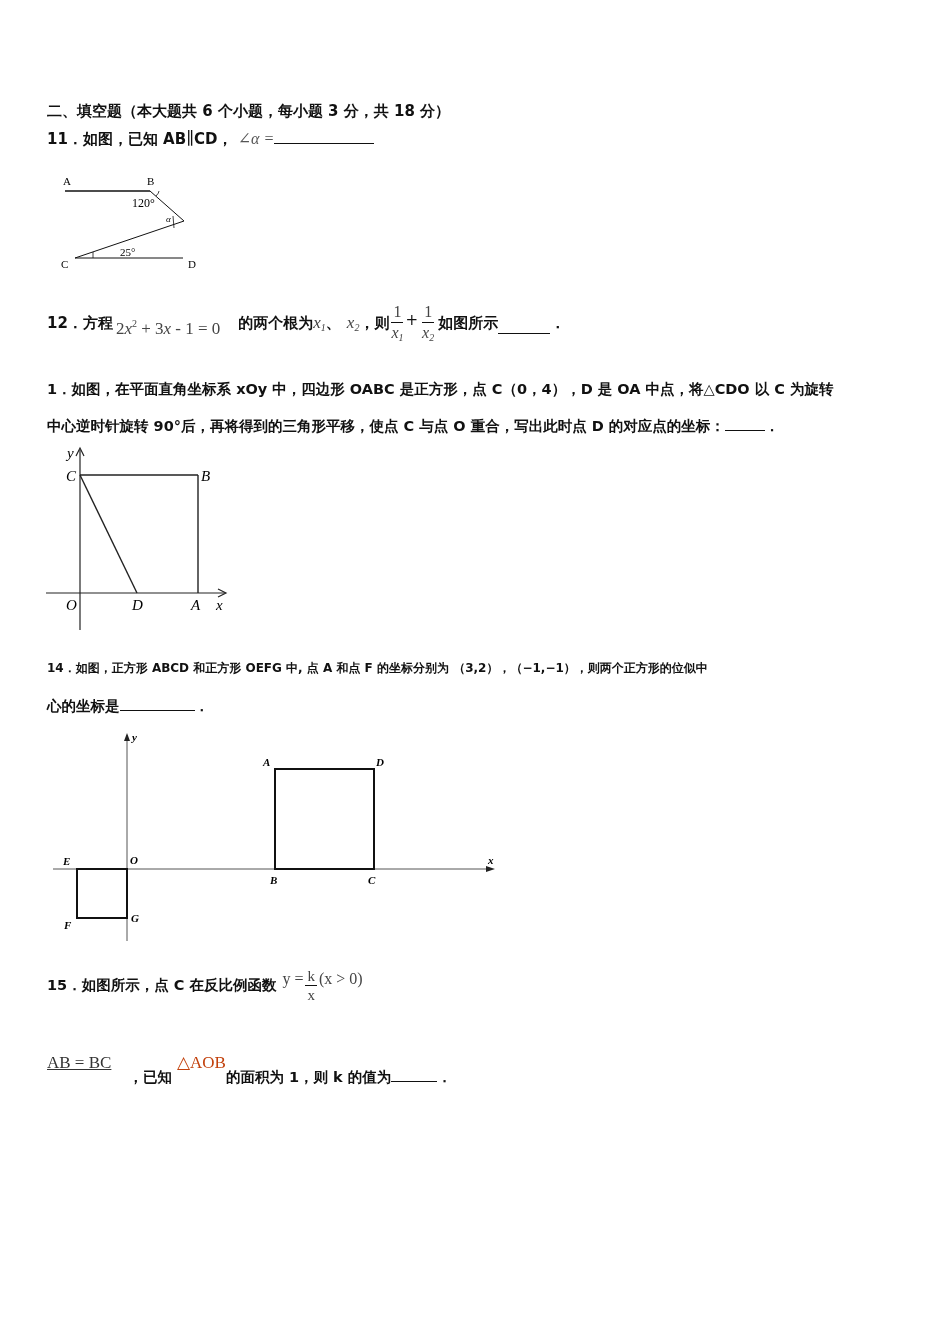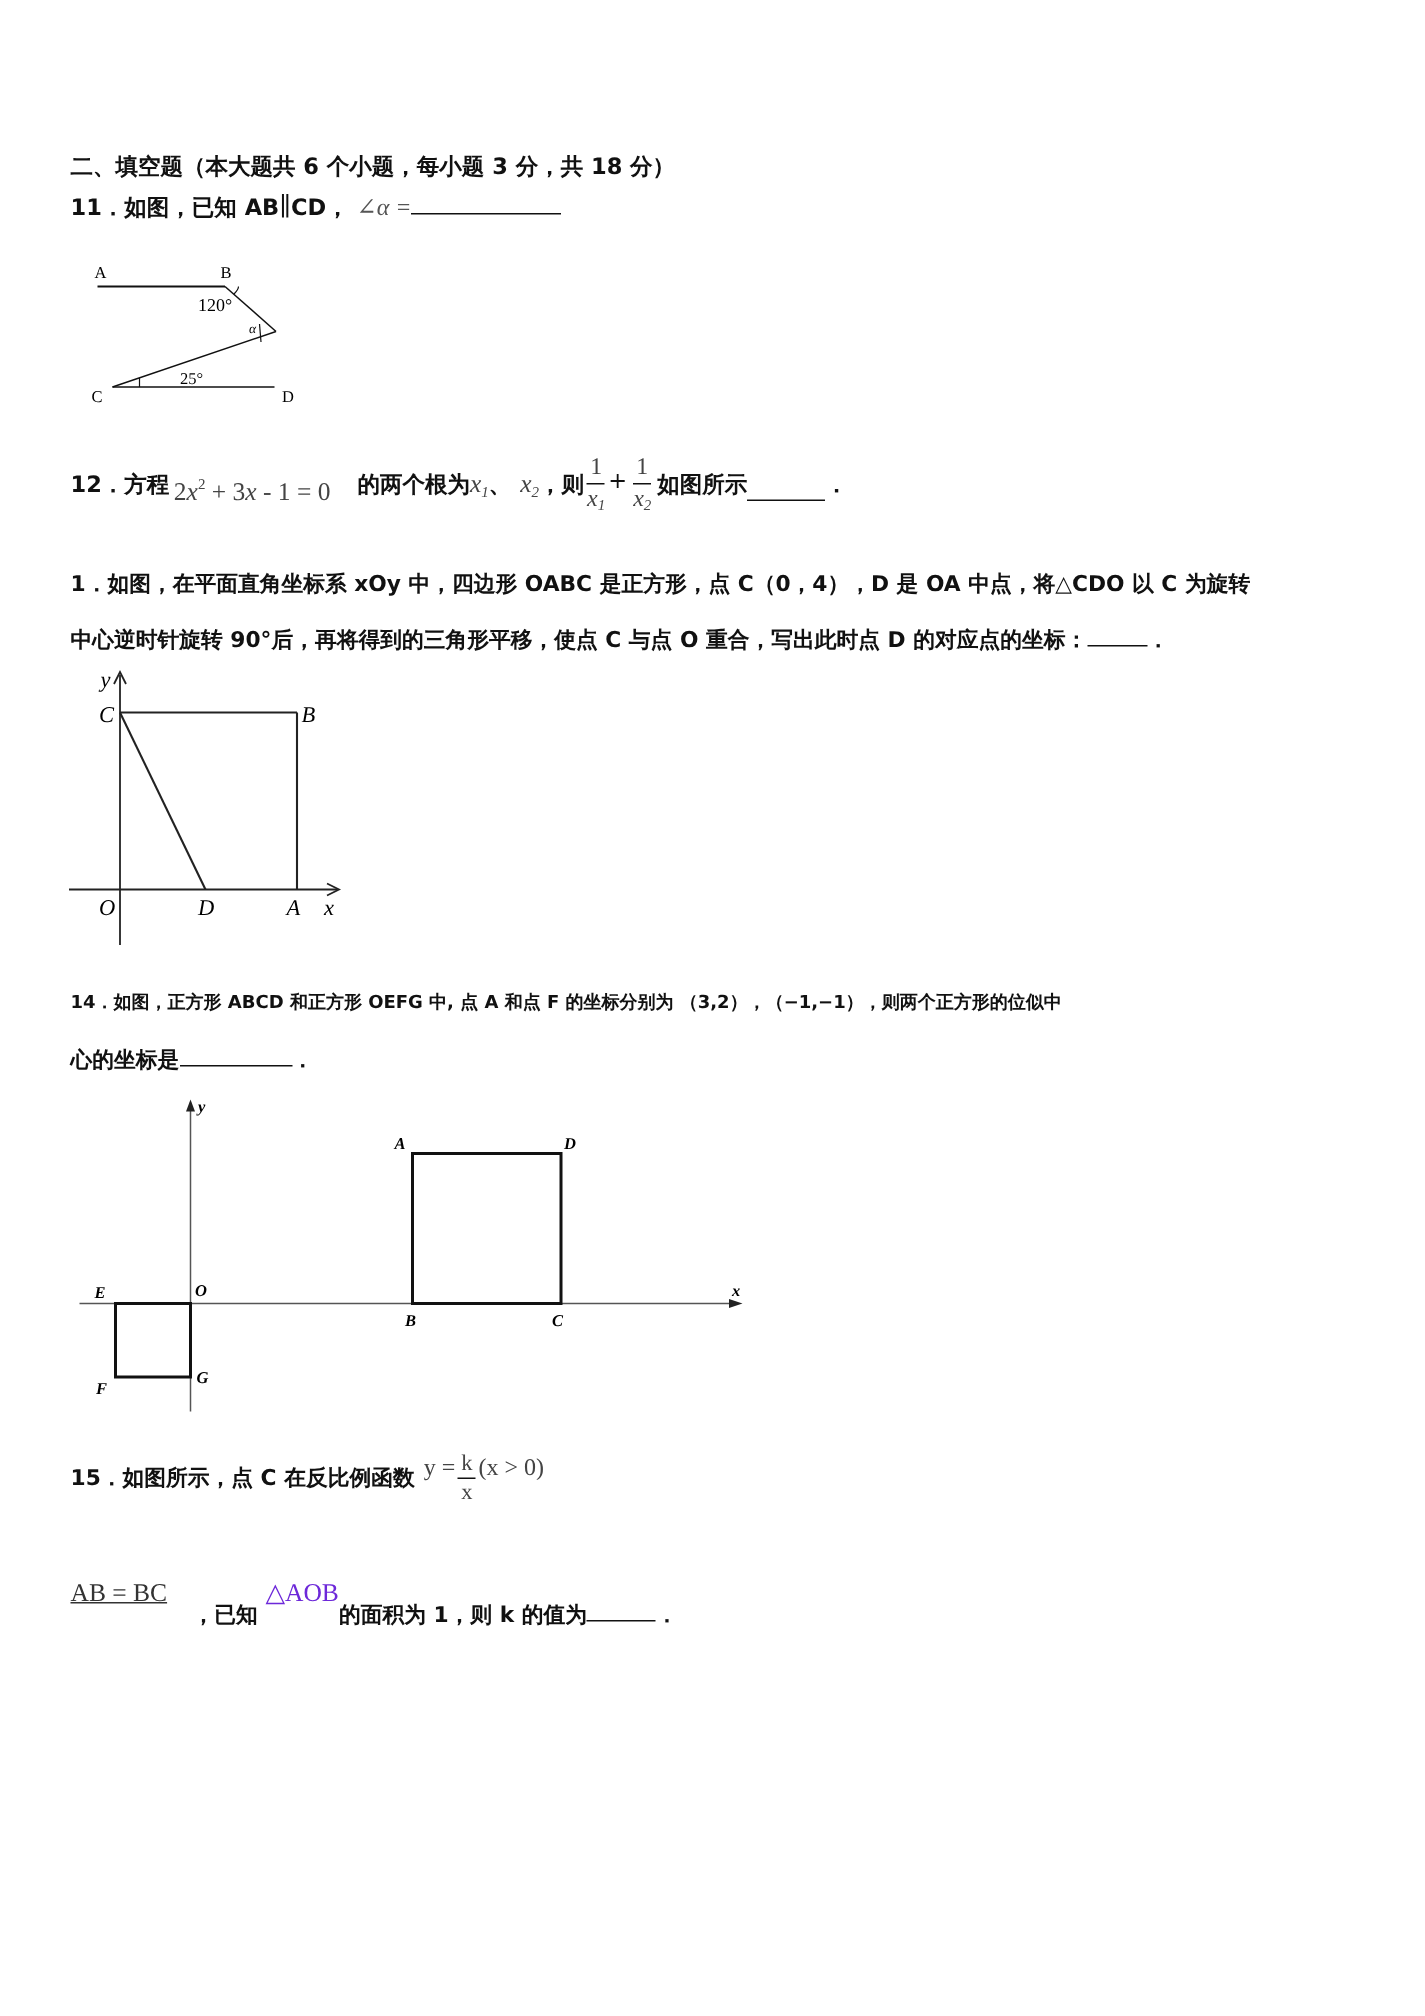--- a/index.html
+++ b/index.html
@@ -125,14 +125,14 @@
   <span class="serif" style="color:#444;font-size:16px;margin:-12px 2px 0 6px;">y =</span>
   <span class="frac" style="color:#444;font-size:15px;">
       <span class="num">k</span>
       <span>x</span>
     </span>
   <span class="serif" style="color:#444;font-size:16px;margin:-12px 4px 0 2px;font-family:Liberation Serif, serif;">(x &gt; 0)</span>
 </div>
 
 <div class="line" style="top:1060px;height:40px;font-size:14.5px;">
   <span class="serif" style="font-size:17px;color:#333;position:relative;top:-8px;text-decoration:underline;">AB = BC</span><span style="position:relative;top:6px;margin-left:17px;">，已知</span>
-  <span class="serif" style="font-size:17px;color:#6d28d9;position:relative;top:-8px;">△AOB</span><span style="position:relative;top:6px;margin-top:24px;">的面积为 1，则 k 的值为</span><span class="blank" style="width:46px;position:relative;top:6px;"></span><span style="position:relative;top:6px;">．</span>
+  <span class="serif" style="font-size:17px;color:#c2410c;position:relative;top:-8px;">△AOB</span><span style="position:relative;top:6px;margin-top:24px;">的面积为 1，则 k 的值为</span><span class="blank" style="width:46px;position:relative;top:6px;"></span><span style="position:relative;top:6px;">．</span>
 </div>
 
 </body></html>

